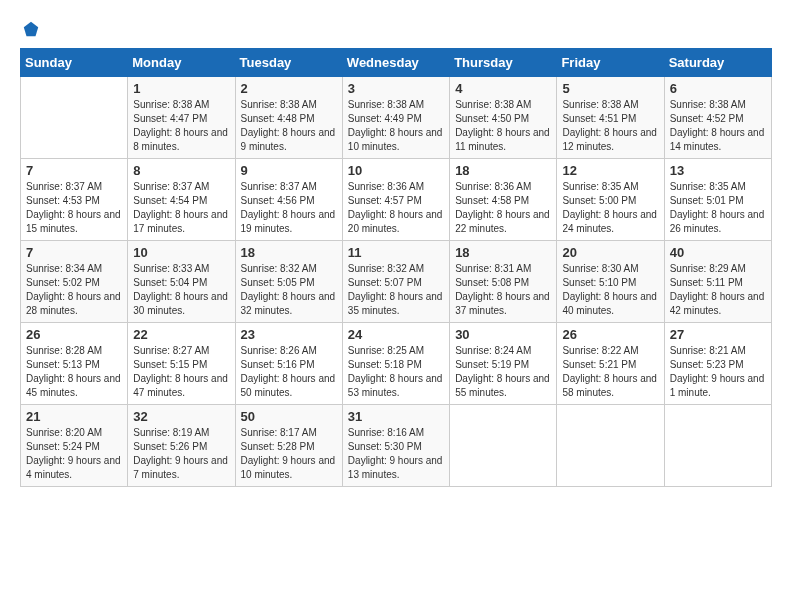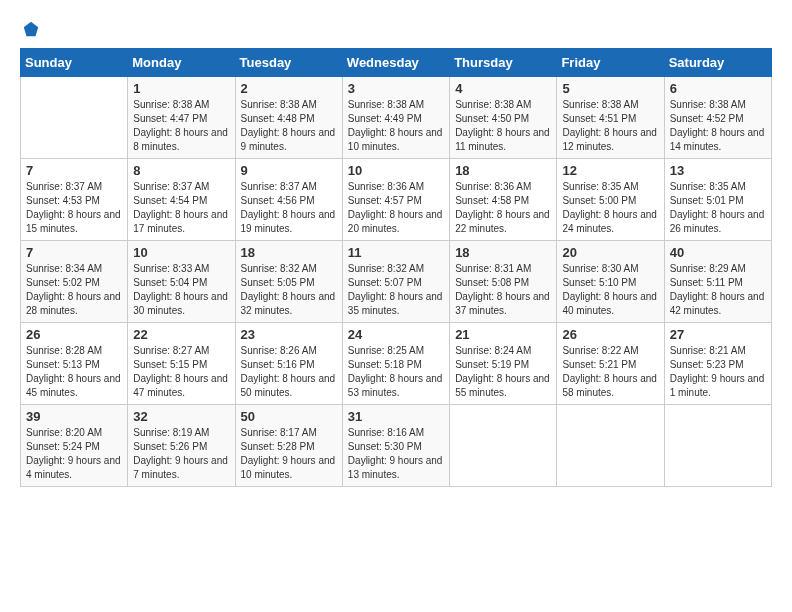--- a/index.html
+++ b/index.html
@@ -226,35 +226,35 @@
         </td>
         <td>
           <span class="day-num">23</span>
           <div class="day-info">Sunrise: 8:26 AM<br>Sunset: 5:16 PM<br>Daylight: 8 hours and 50 minutes.</div>
         </td>
         <td>
           <span class="day-num">24</span>
           <div class="day-info">Sunrise: 8:25 AM<br>Sunset: 5:18 PM<br>Daylight: 8 hours and 53 minutes.</div>
         </td>
         <td>
-          <span class="day-num">21</span>
+          <span class="day-num">30</span>
           <div class="day-info">Sunrise: 8:24 AM<br>Sunset: 5:19 PM<br>Daylight: 8 hours and 55 minutes.</div>
         </td>
         <td>
           <span class="day-num">26</span>
           <div class="day-info">Sunrise: 8:22 AM<br>Sunset: 5:21 PM<br>Daylight: 8 hours and 58 minutes.</div>
         </td>
         <td>
           <span class="day-num">27</span>
           <div class="day-info">Sunrise: 8:21 AM<br>Sunset: 5:23 PM<br>Daylight: 9 hours and 1 minute.</div>
         </td>
       </tr>
       <tr>
         <td>
-          <span class="day-num">39</span>
+          <span class="day-num">21</span>
           <div class="day-info">Sunrise: 8:20 AM<br>Sunset: 5:24 PM<br>Daylight: 9 hours and 4 minutes.</div>
         </td>
         <td>
           <span class="day-num">32</span>
           <div class="day-info">Sunrise: 8:19 AM<br>Sunset: 5:26 PM<br>Daylight: 9 hours and 7 minutes.</div>
         </td>
         <td>
           <span class="day-num">50</span>
           <div class="day-info">Sunrise: 8:17 AM<br>Sunset: 5:28 PM<br>Daylight: 9 hours and 10 minutes.</div>
         </td>

